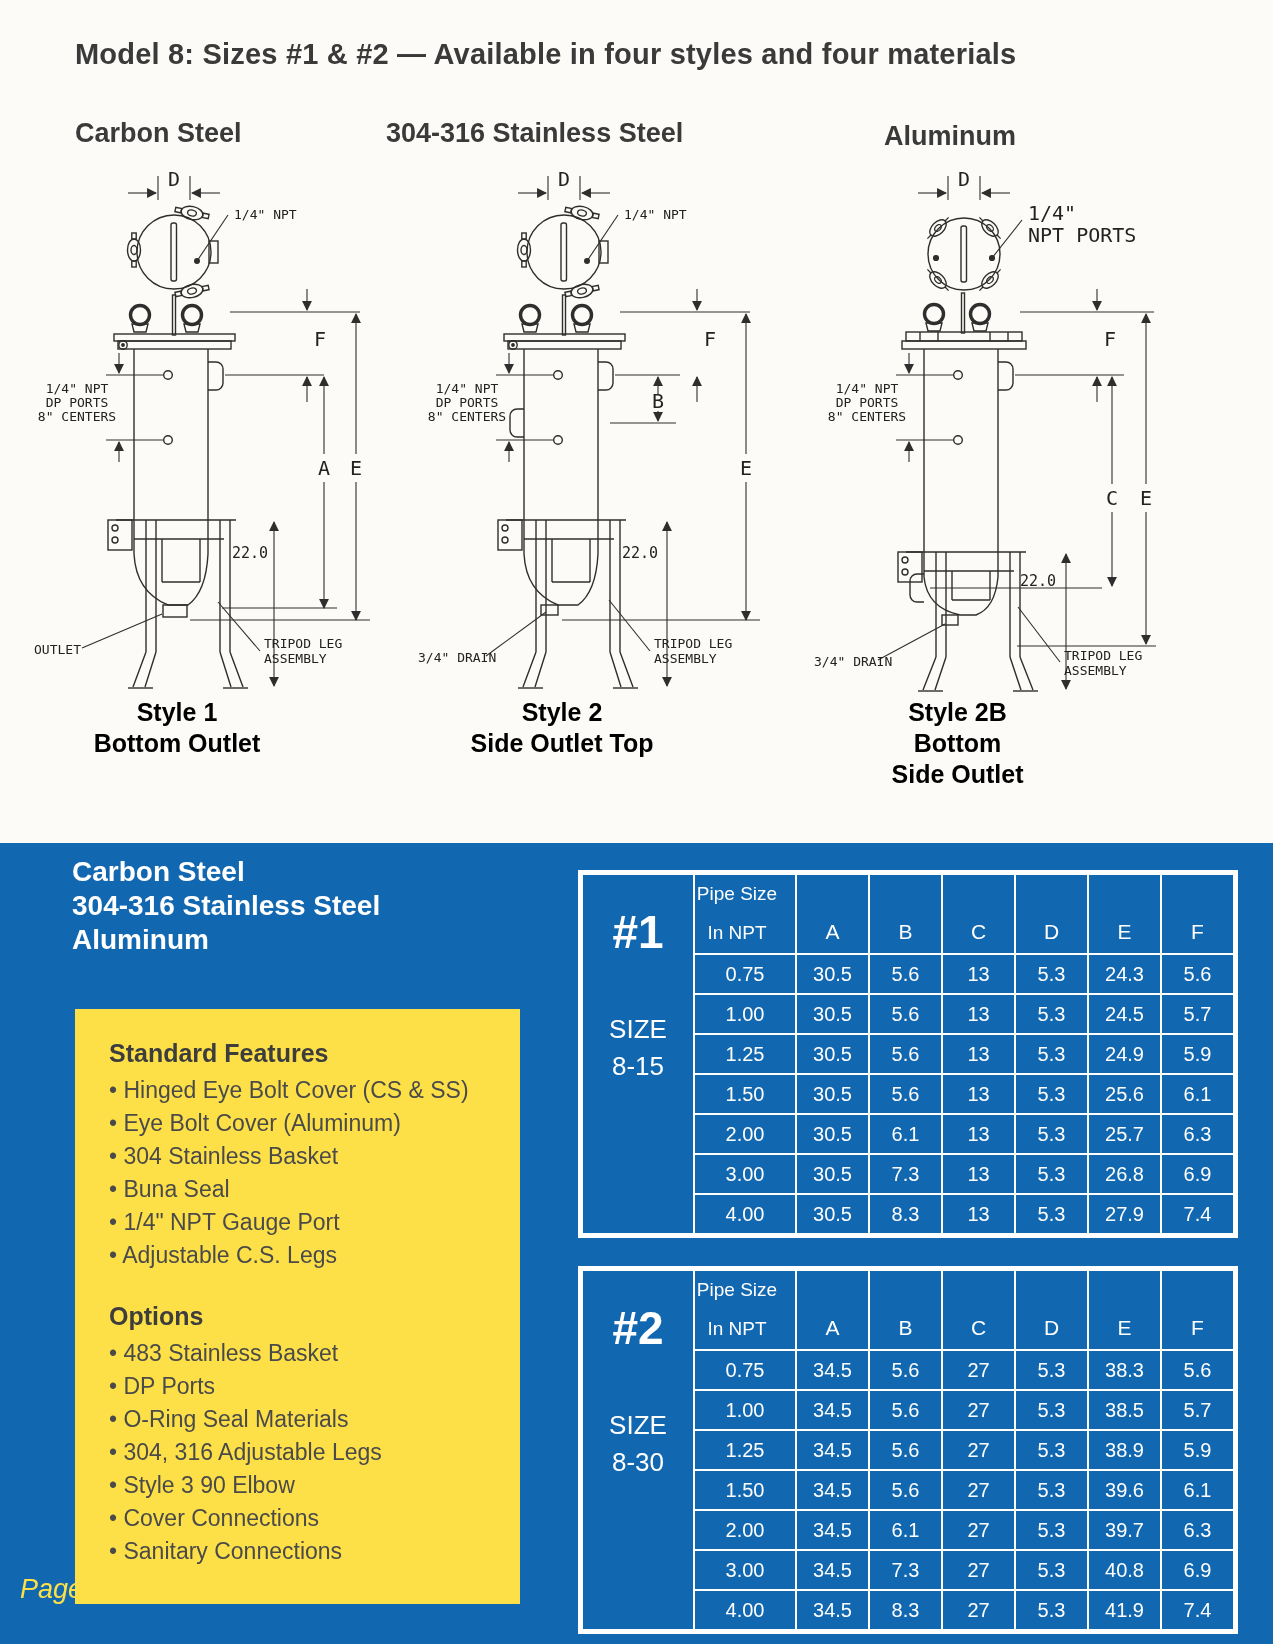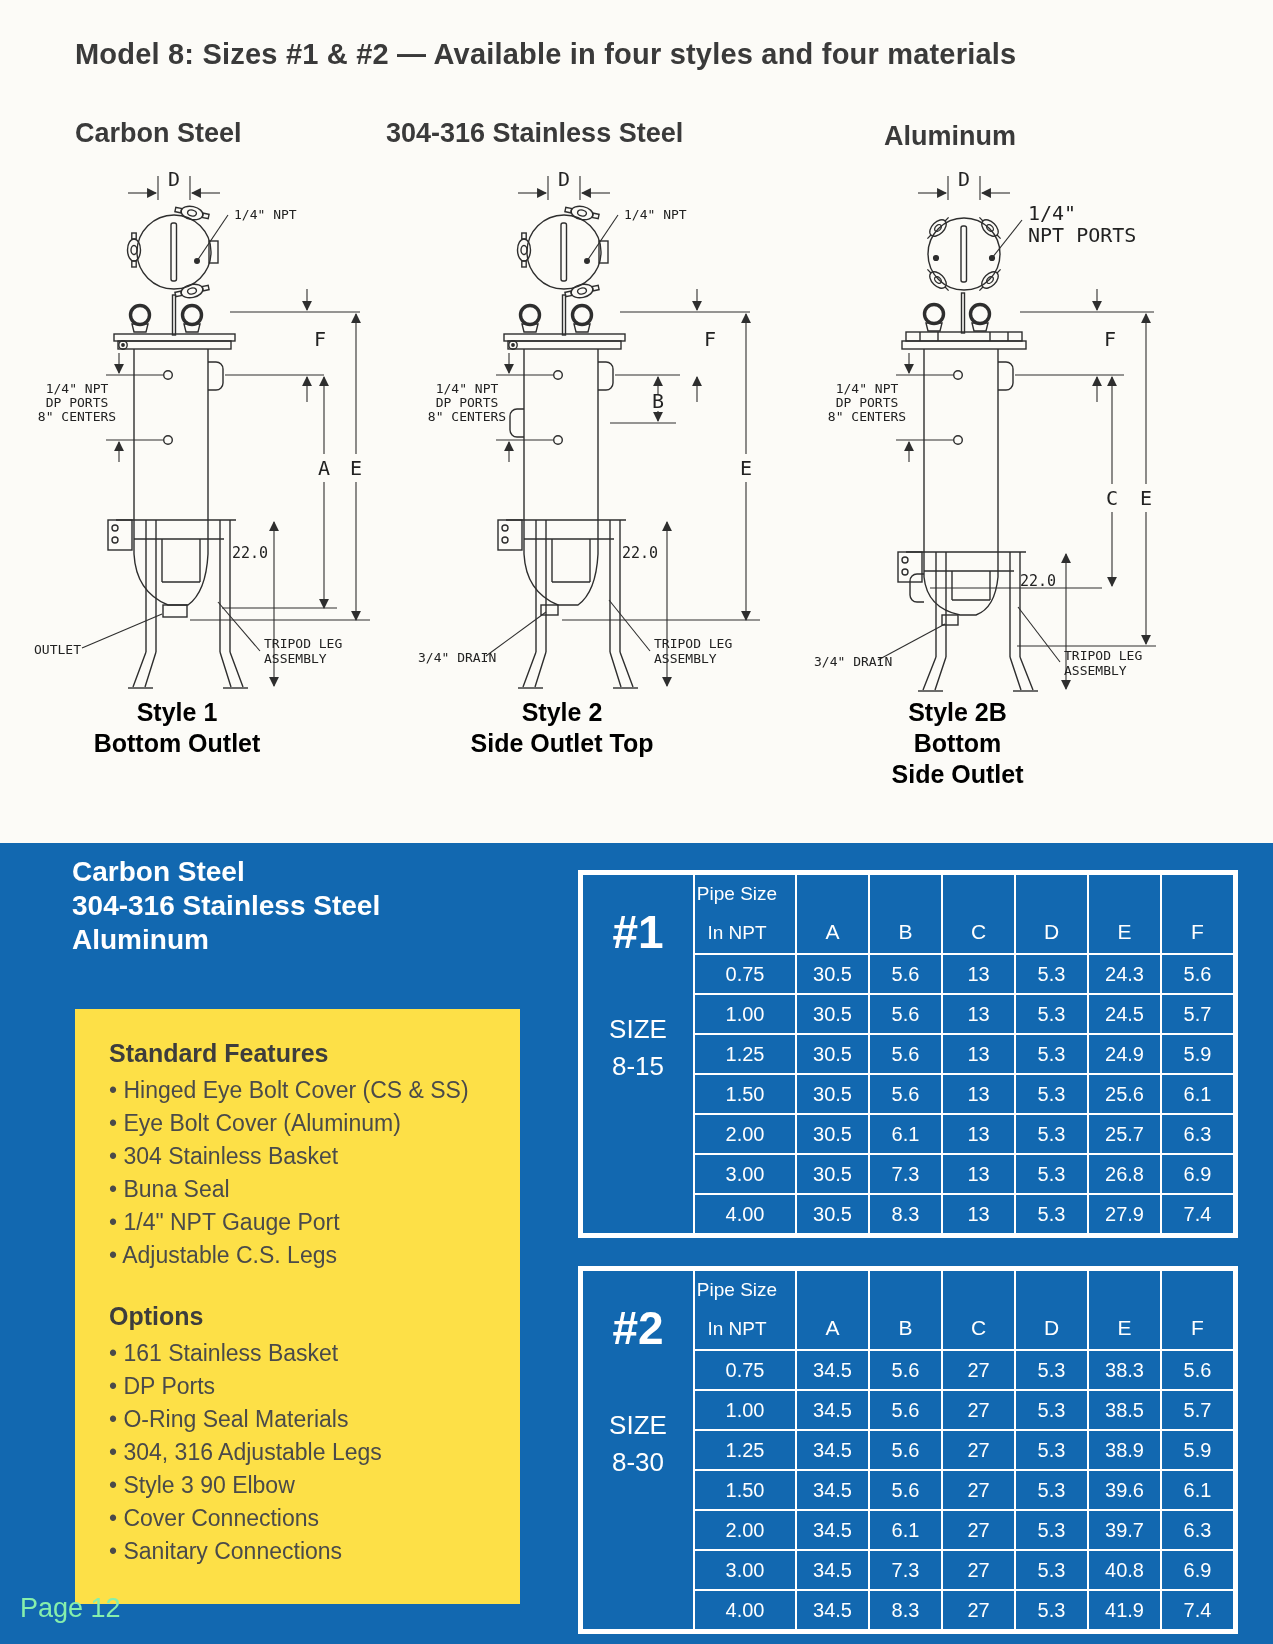--- a/index.html
+++ b/index.html
@@ -19,21 +19,21 @@
   .mid{text-anchor:middle;}
   
   .panel{position:absolute;left:0;top:843px;width:1273px;height:801px;background:#1268b0;}
   .panel-h{position:absolute;left:72px;top:12px;color:#ffffff;font-size:28px;font-weight:700;line-height:34px;}
   .whitebox{position:absolute;left:75px;top:142px;width:445px;height:595px;background:#fde047;margin-top:24px;}
   .wb-inner{padding:30px 20px 0 34px;color:#4a4a4a;}
   .feat-title{font-size:25px;font-weight:700;color:#3d3d3d;margin:0 0 6px 0;}
   .blist{list-style:none;margin:0;padding:0;font-size:23px;line-height:33px;color:#4a4a4a;}
   .blist li::before{content:"• ";}
   .opt-title{margin-top:30px;}
-  .pagenum{position:absolute;left:20px;top:750px;color:#86efac;font-size:27px;}
+  .pagenum{position:absolute;left:20px;top:731px;color:#fde047;font-size:27px;font-style:italic;}
   
   .dtable{position:absolute;width:660px;box-sizing:border-box;background:#ffffff;padding:5px;display:grid;
           grid-template-columns:110px 100px repeat(6,1fr);grid-template-rows:78px repeat(7,38px);gap:2px;}
   .dtable>div{background:#1268b0;color:#ffffff;}
   .tlabel{grid-column:1;grid-row:1 / span 8;display:flex;flex-direction:column;align-items:center;justify-content:flex-start;padding-top:30px;}
   .tbig{font-size:46px;font-weight:700;margin-bottom:52px;}
   .tsize{font-size:26px;line-height:37px;text-align:center;}
   .thead{display:flex;align-items:flex-end;justify-content:center;font-size:21px;padding-bottom:9px;}
   .thead.pipehead{flex-direction:column;align-items:center;justify-content:space-between;padding:8px 16px 9px 0;font-size:19px;}
   .tcell{display:flex;align-items:center;justify-content:center;font-size:20px;}
@@ -353,21 +353,21 @@
         <ul class="blist">
             <li>Hinged Eye Bolt Cover (CS &amp; SS)</li>
             <li>Eye Bolt Cover (Aluminum)</li>
             <li>304 Stainless Basket</li>
             <li>Buna Seal</li>
             <li>1/4" NPT Gauge Port</li>
             <li>Adjustable C.S. Legs</li>
           </ul>
         <div class="feat-title opt-title">Options</div>
         <ul class="blist">
-            <li>161 Stainless Basket</li>
+            <li>483 Stainless Basket</li>
             <li>DP Ports</li>
             <li>O-Ring Seal Materials</li>
             <li>304, 316 Adjustable Legs</li>
             <li>Style 3 90 Elbow</li>
             <li>Cover Connections</li>
             <li>Sanitary Connections</li>
           </ul>
       </div>
     </div>
 

